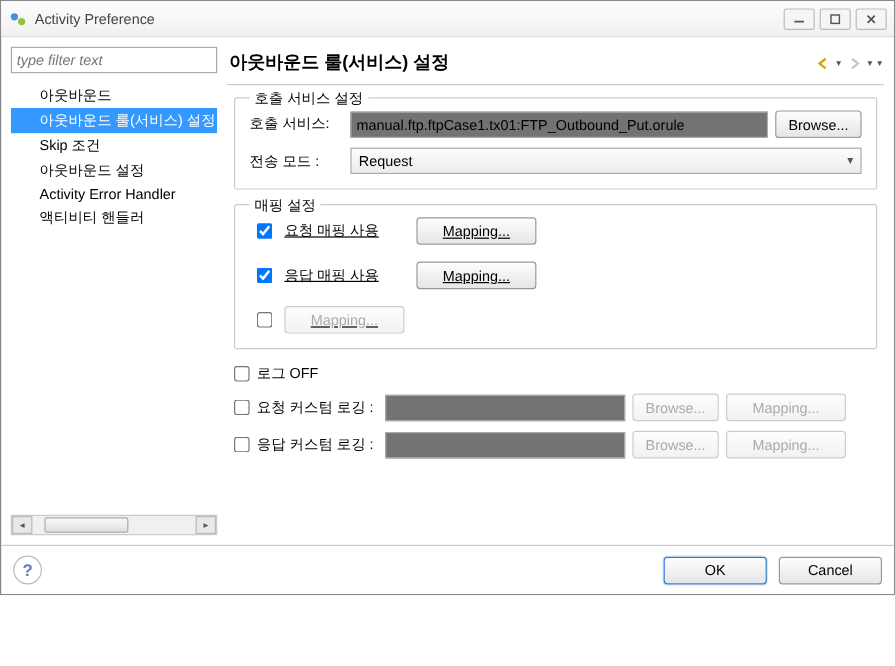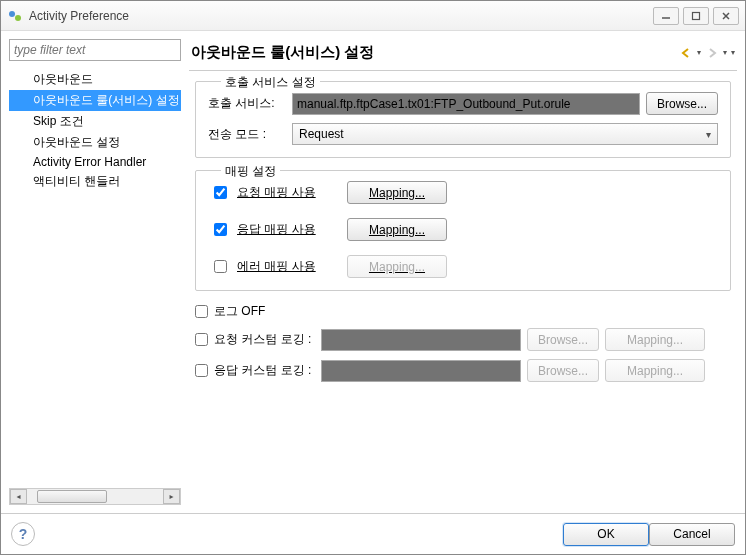--- a/index.html
+++ b/index.html
@@ -4,21 +4,21 @@
 <style>
 * { box-sizing: border-box; margin: 0; padding: 0; }
 body {
   font-family: "Malgun Gothic", "Segoe UI", Tahoma, sans-serif;
   font-size: 12px;
   background: #fff;
   color: #000;
 }
 .window {
   width: 746px;
-  height: 555px;
+  height: 496px;
   border: 1px solid #888;
   background: #fff;
   display: flex;
   flex-direction: column;
 }
 .titlebar {
   height: 30px;
   background: linear-gradient(#fdfdfd, #f1f1f1);
   border-bottom: 1px solid #ddd;
   display: flex;
@@ -140,21 +140,21 @@
 .fieldset {
   border: 1px solid #ccc;
   border-radius: 2px;
   margin-bottom: 12px;
   padding: 10px 12px 12px 12px;
   position: relative;
 }
 .fieldset .legend {
   position: absolute;
   top: -8px;
-  left: 25px;
+  left: 12px;
   background: #fff;
   padding: 0 4px;
   font-size: 12px;
 }
 .form-row {
   display: flex;
   align-items: center;
   gap: 6px;
   margin-bottom: 8px;
 }
@@ -236,21 +236,21 @@
   width: 24px; height: 24px;
   border: 1px solid #bbb;
   border-radius: 50%;
   display: flex; align-items: center; justify-content: center;
   color: #5a7fb5;
   font-weight: bold;
   font-size: 14px;
   background: #fff;
 }
 .footer-spacer { flex: 1; }
-.footer .btn { min-width: 86px; margin-left: 0; }
+.footer .btn { min-width: 86px; margin-left: 10px; }
 .btn.primary {
   border-color: #2f7dd1;
   box-shadow: 0 0 0 1px rgba(47,125,209,0.2);
 }
 </style>
 </head>
 <body>
 
 <div class="window">
 
@@ -347,21 +347,20 @@
             <span class="chk-label">요청 매핑 사용</span>
             <button class="btn wide">Mapping...</button>
           </div>
           <div class="map-row">
             <input type="checkbox" class="chk" checked="" style="">
             <span class="chk-label">응답 매핑 사용</span>
             <button class="btn wide">Mapping...</button>
           </div>
           <div class="map-row">
             <input type="checkbox" class="chk" style="">
-            <span class="chk-label">에러 매핑 사용</span>
             <button class="btn wide disabled">Mapping...</button>
           </div>
         </div>
 
         <div class="flat-row">
           <input type="checkbox" class="chk" style="">
           <span>로그 OFF</span>
         </div>
 
         <div class="flat-row">

